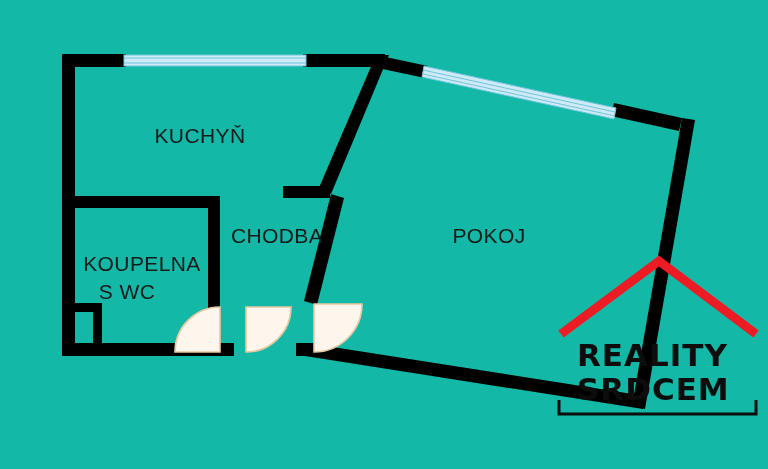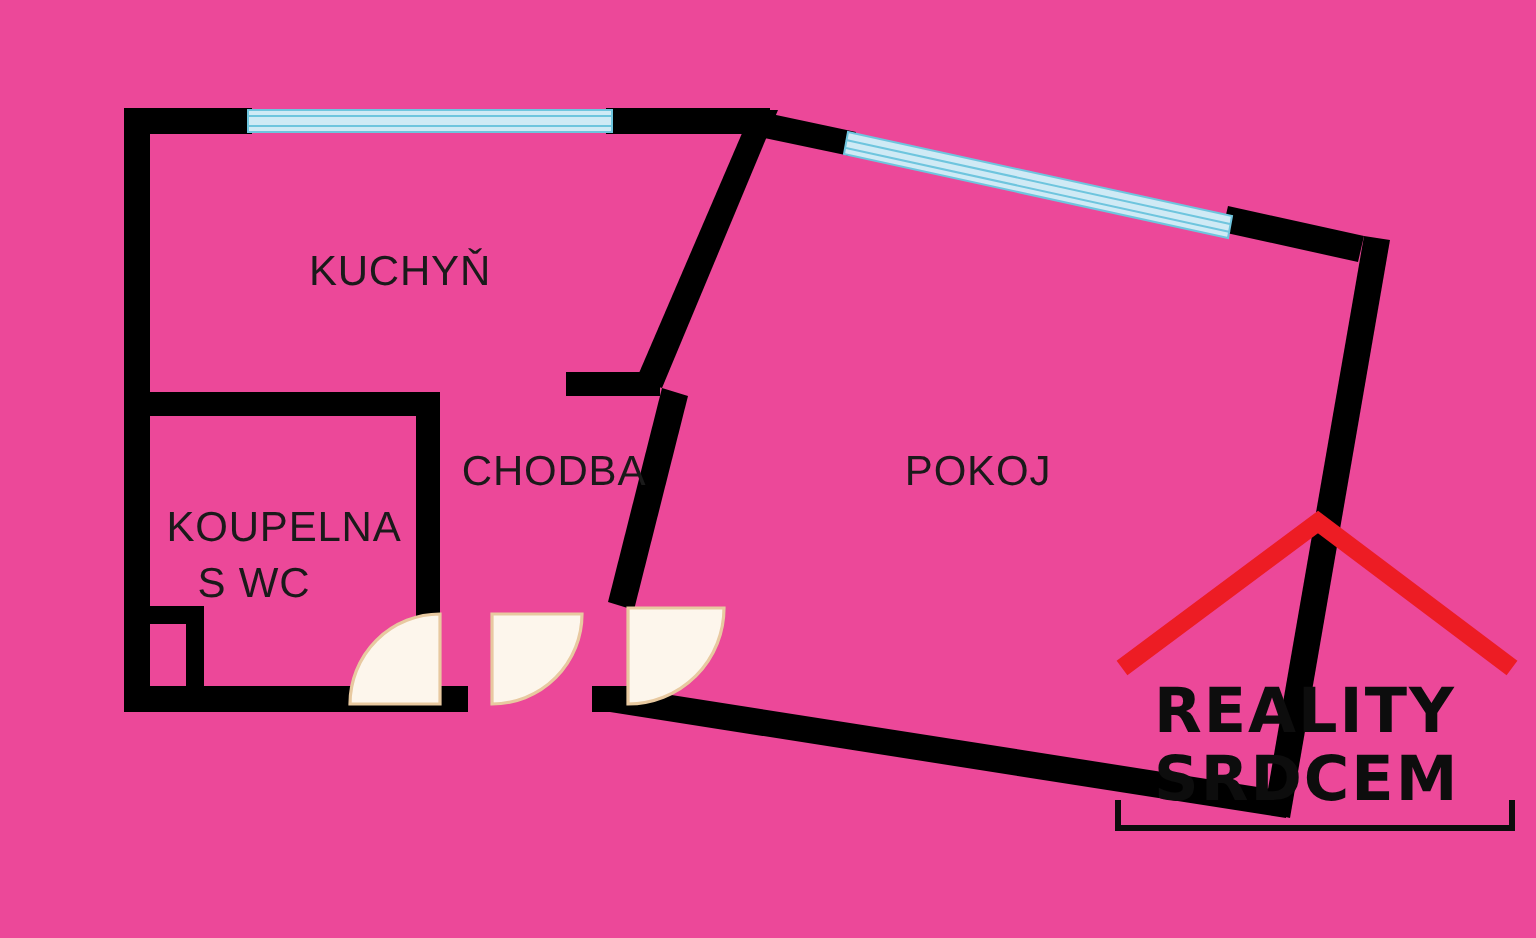--- a/index.html
+++ b/index.html
@@ -10,21 +10,21 @@
   body {
     width: 768px;
     height: 469px;
     overflow: hidden;
     font-family: "Liberation Sans", sans-serif;
   }
   #plan-root {
     position: relative;
     width: 768px;
     height: 469px;
-    background: #ec4899;
+    background: #14b8a6;
   }
   svg#floorplan-svg {
     position: absolute;
     top: 0;
     left: 0;
     width: 768px;
     height: 469px;
     display: block;
   }
   .room-label {

